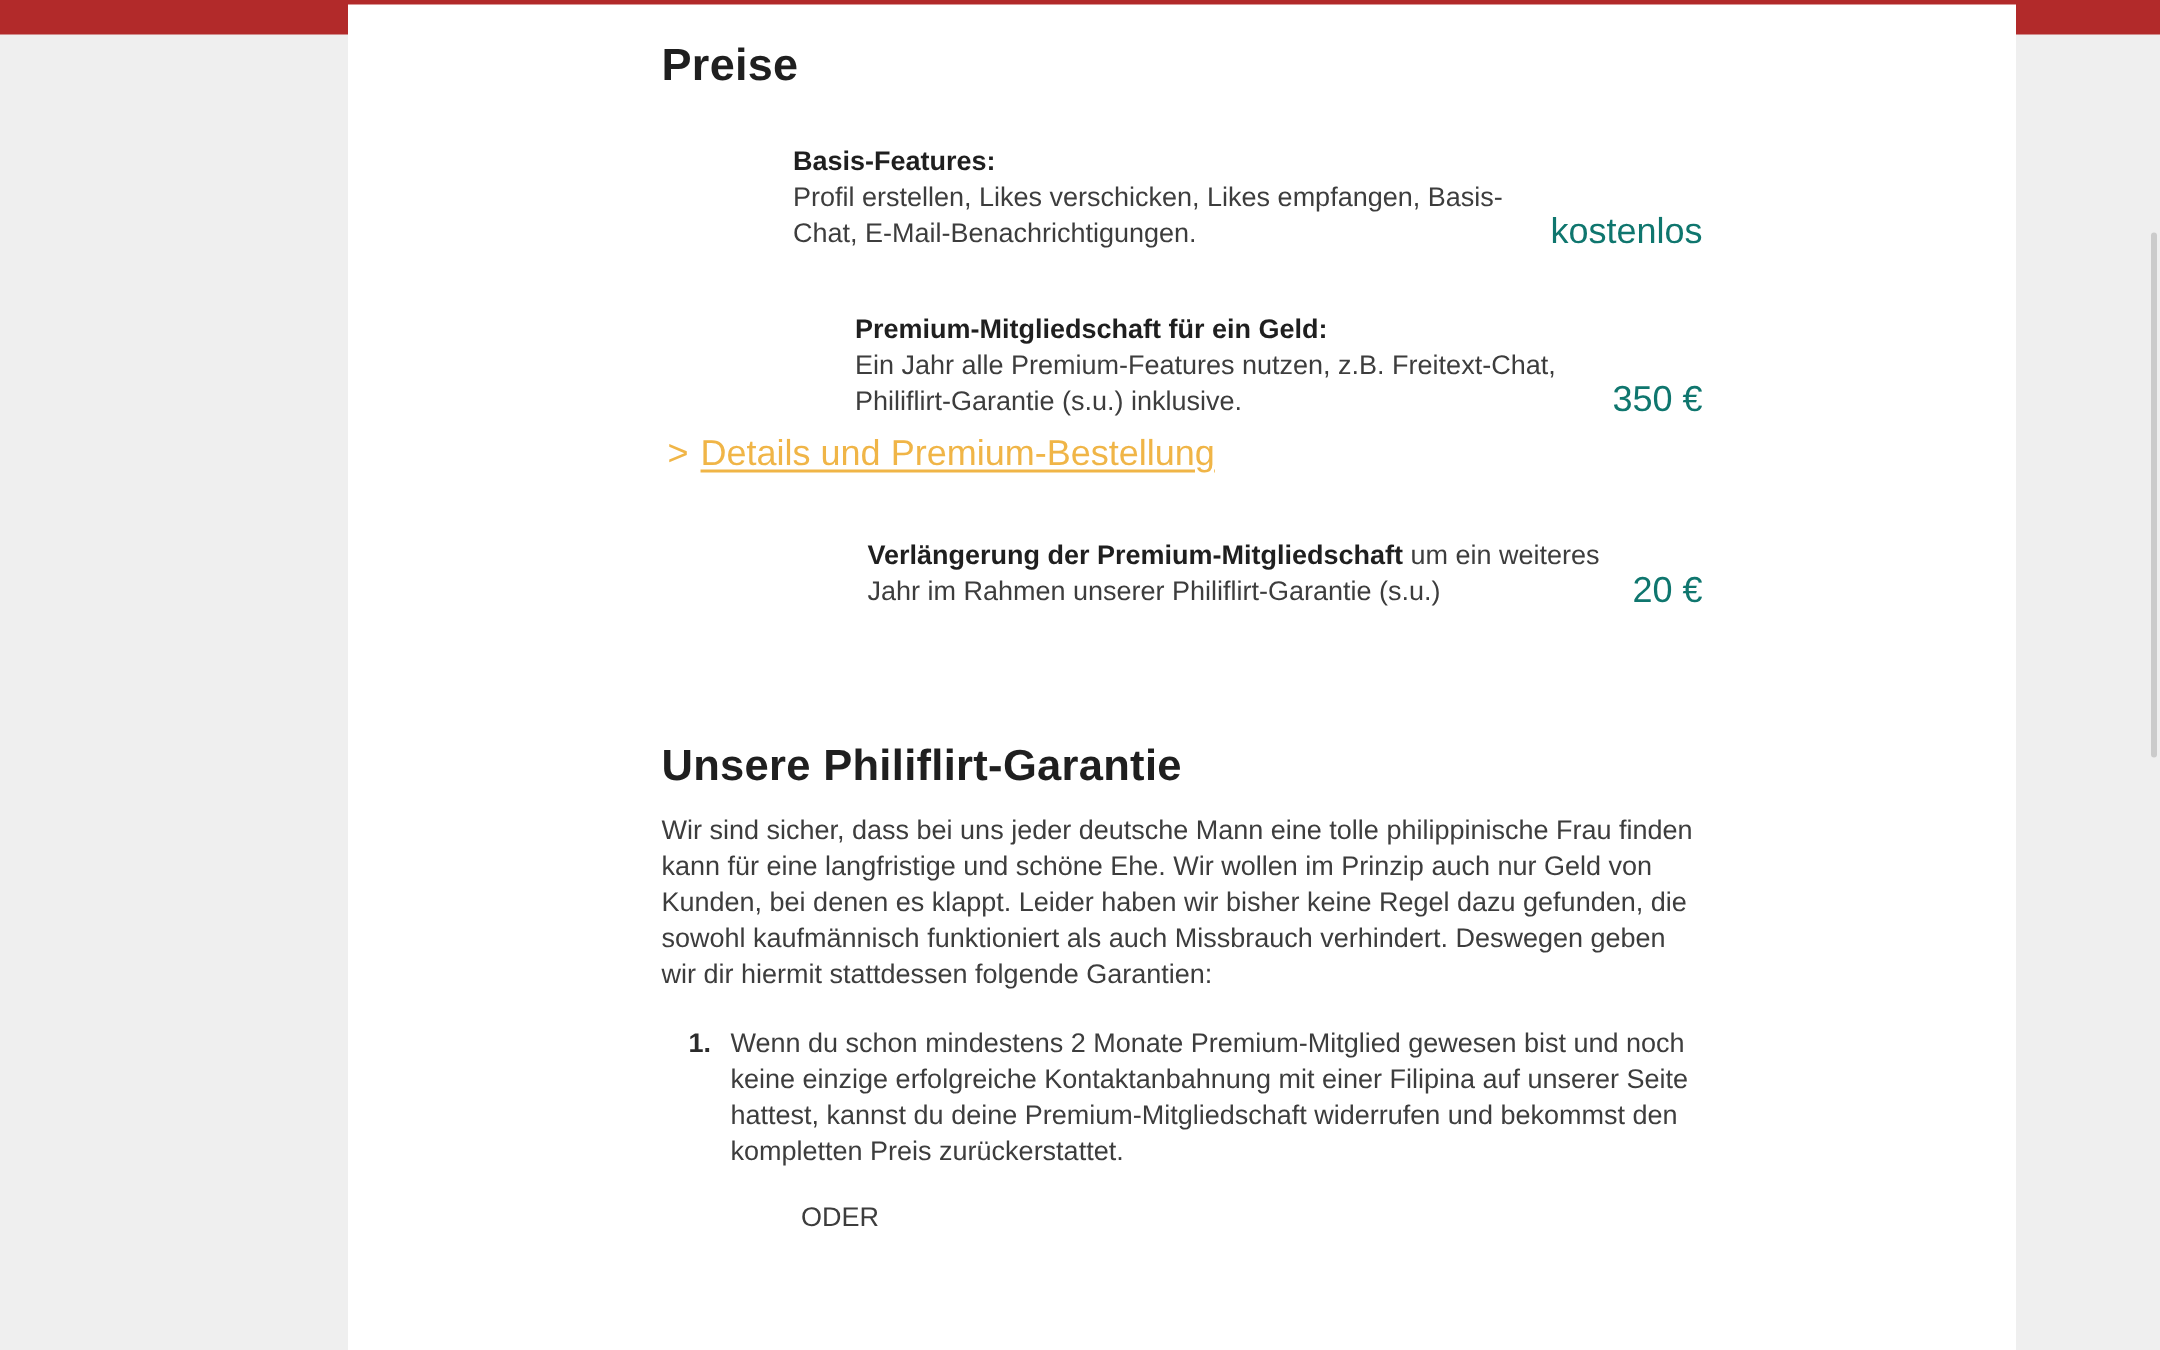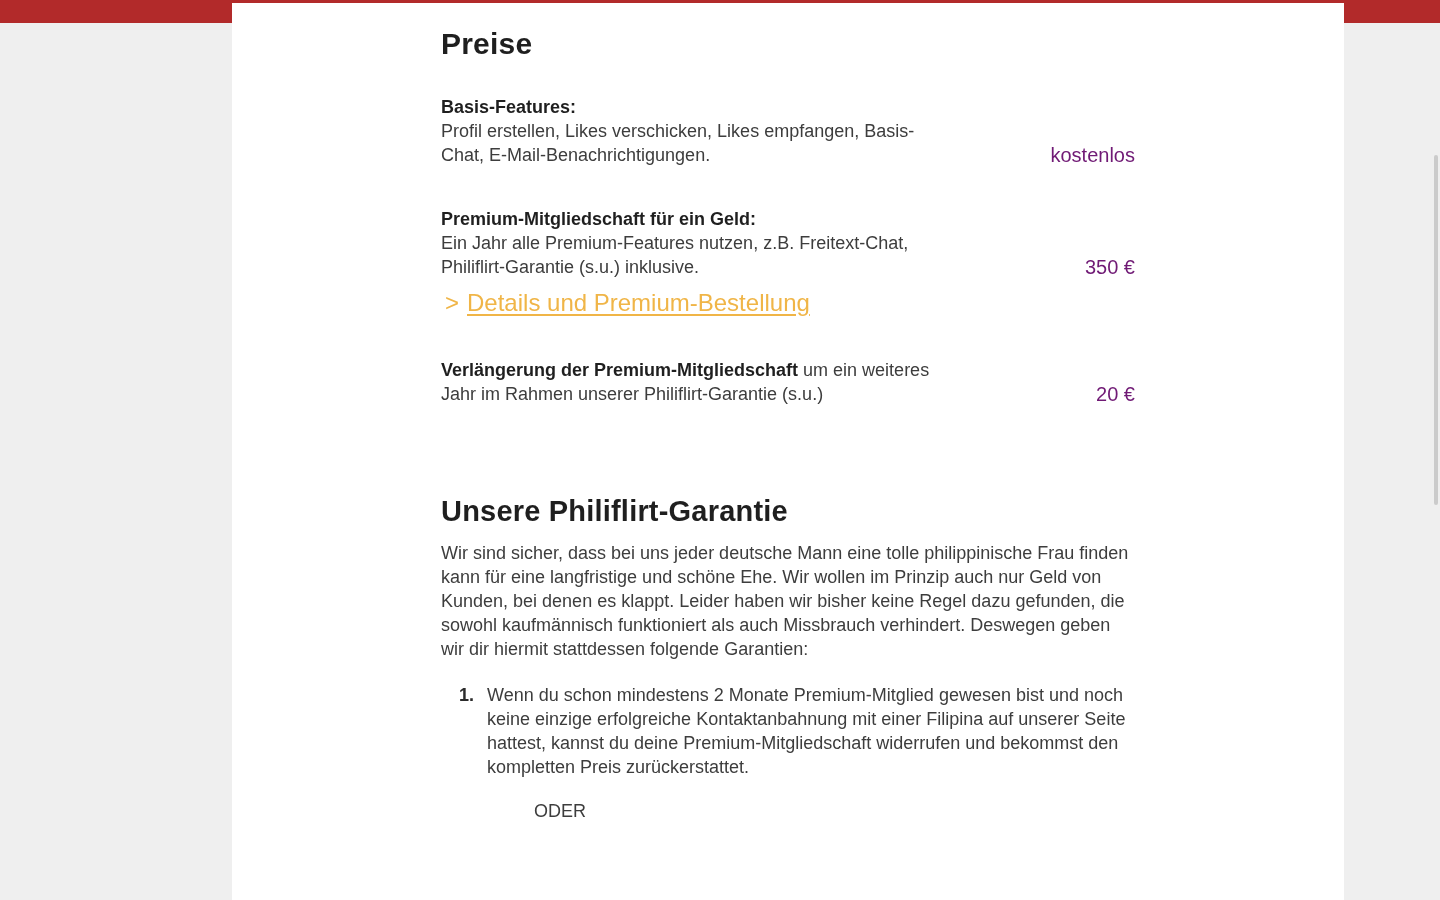--- a/index.html
+++ b/index.html
@@ -31,32 +31,32 @@
   }
 
   h1.page-title {
     font-size: 30px; line-height: 34px;
     font-weight: 700; color: #1f1f1f;
     letter-spacing: 0.2px;
   }
 
   .price-row {
     display: flex;
-    justify-content: space-between;
+    justify-content: flex-end;
     align-items: flex-end;
   }
   .row-basis   { margin-top: 34px; }
   .row-premium { margin-top: 40px; }
   .row-renewal { margin-top: 39px; }
 
   .desc-block { max-width: 505px; font-size: 18px; line-height: 24px; }
   .bold-label { font-weight: 700; color: #1f1f1f; }
   .price {
-    font-size: 20px; line-height: 24px;
-    color: #701a75; white-space: nowrap;
+    font-size: 24px; line-height: 24px;
+    color: #0f766e; white-space: nowrap;
     text-align: right;
     margin-top: 28px;
   }
 
   .link-row {
     margin-top: 12px;
     padding-left: 4px;
     font-size: 24px; line-height: 24px;
   }
   .link-chevron { color: #f0b547; margin-right: 8px; }

